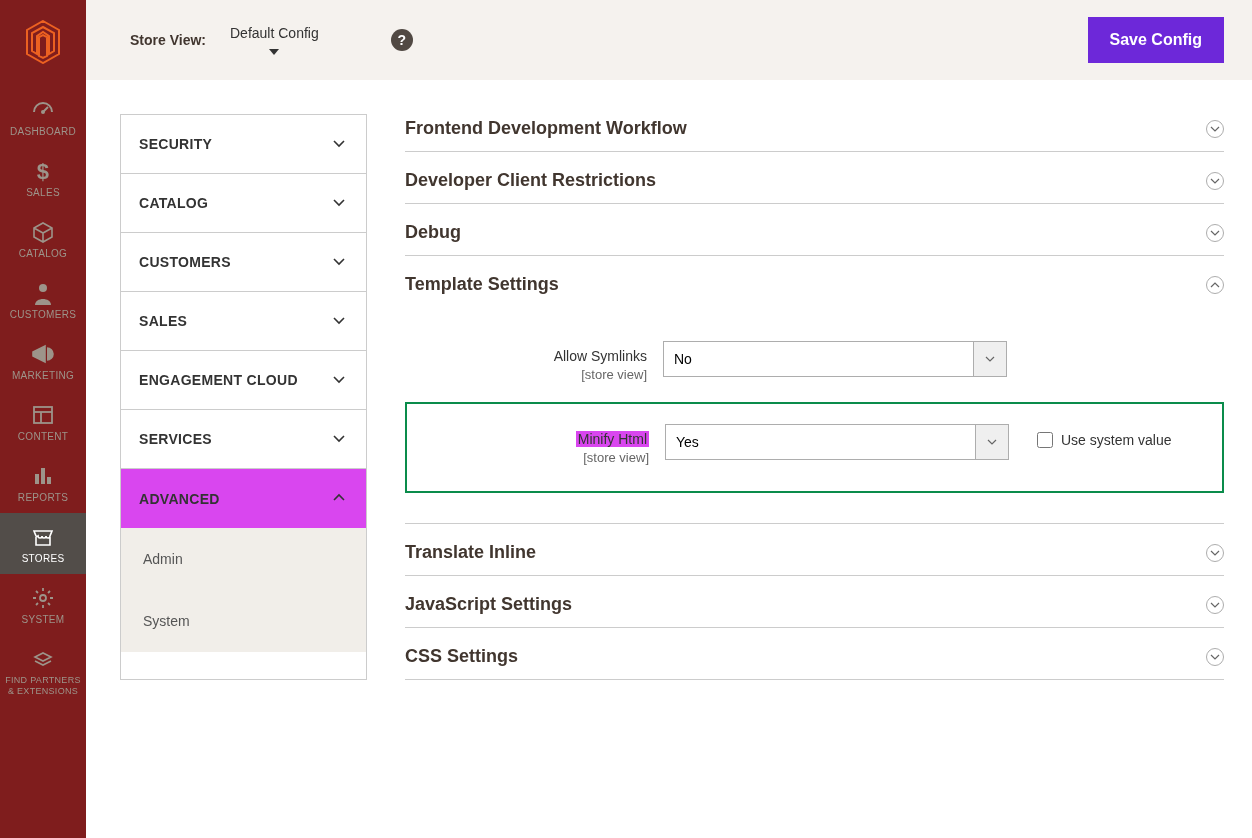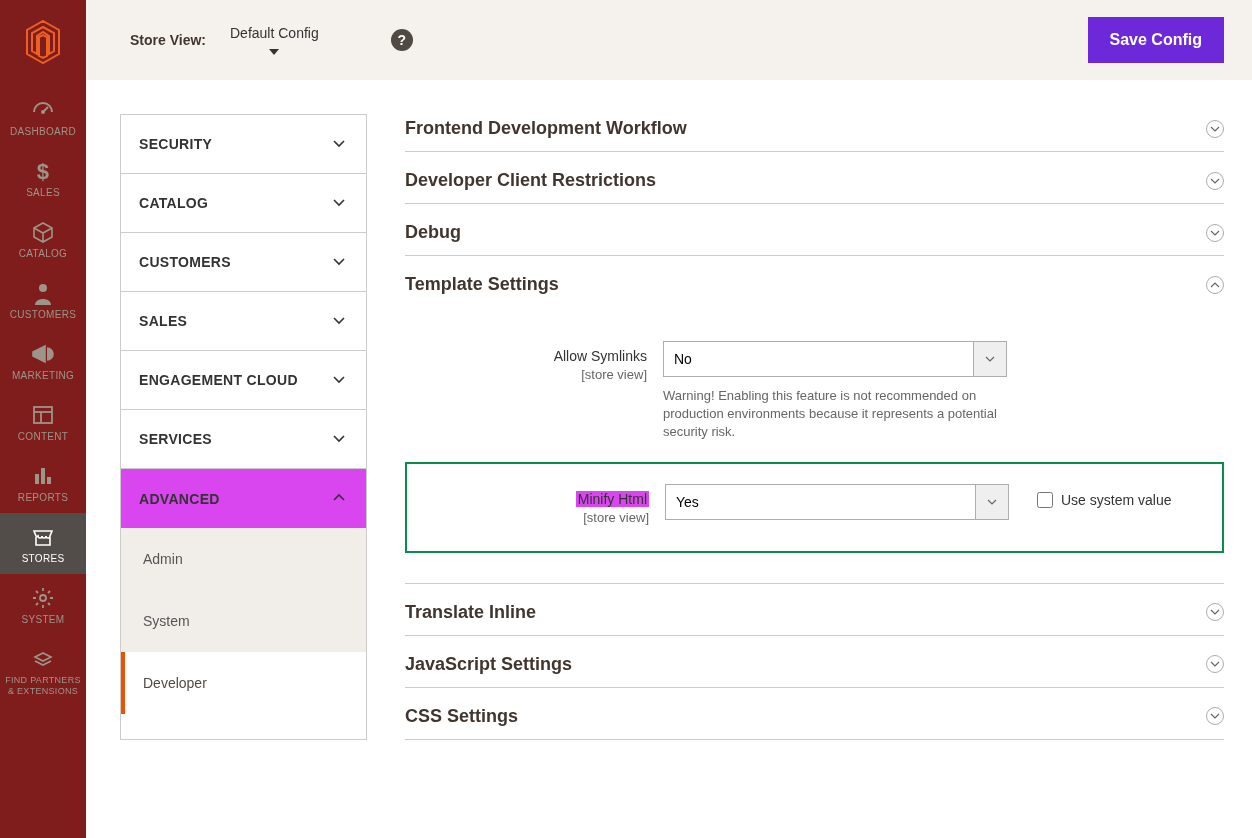--- a/index.html
+++ b/index.html
@@ -210,23 +210,20 @@
               <path d="M2 10 L7 5 L12 10" stroke="#333" stroke-width="1.6" fill="none"></path>
             </svg></span>
       </div>
       <div class="side-sub">
         <div class="sub-item">
             <span>Admin</span>
           </div>
         <div class="sub-item">
             <span>System</span>
           </div>
-        <div class="sub-item active">
-            <span>Developer</span>
-          </div>
       </div>
     </div>
 
     <div class="sections">
 
       <div class="sec-head first">
         <span class="sec-title">Frontend Development Workflow</span>
         <span class="sec-chevron">
             <svg viewBox="0 0 10 10">
               <path d="M1 3 L5 7 L9 3" stroke="#666" stroke-width="1.2" fill="none"></path>
@@ -273,21 +270,20 @@
               <div class="select-wrap">
                 <select>
                   <option>No</option>
                 </select>
                 <span class="dd">
                     <svg viewBox="0 0 10 6">
                       <path d="M1 1 L5 5 L9 1" stroke="#666" stroke-width="1.2" fill="none"></path>
                     </svg>
                   </span>
               </div>
-              <div class="field-help">Warning! Enabling this feature is not recommended on production environments because it represents a potential security risk.</div>
             </div>
           </div>
         </div>
 
         <div class="highlight-box">
           <div class="field-row">
             <div class="field-label-col">
               <span class="field-label hl-highlight">Minify Html</span>
               <span class="field-scope">[store view]</span>
             </div>

